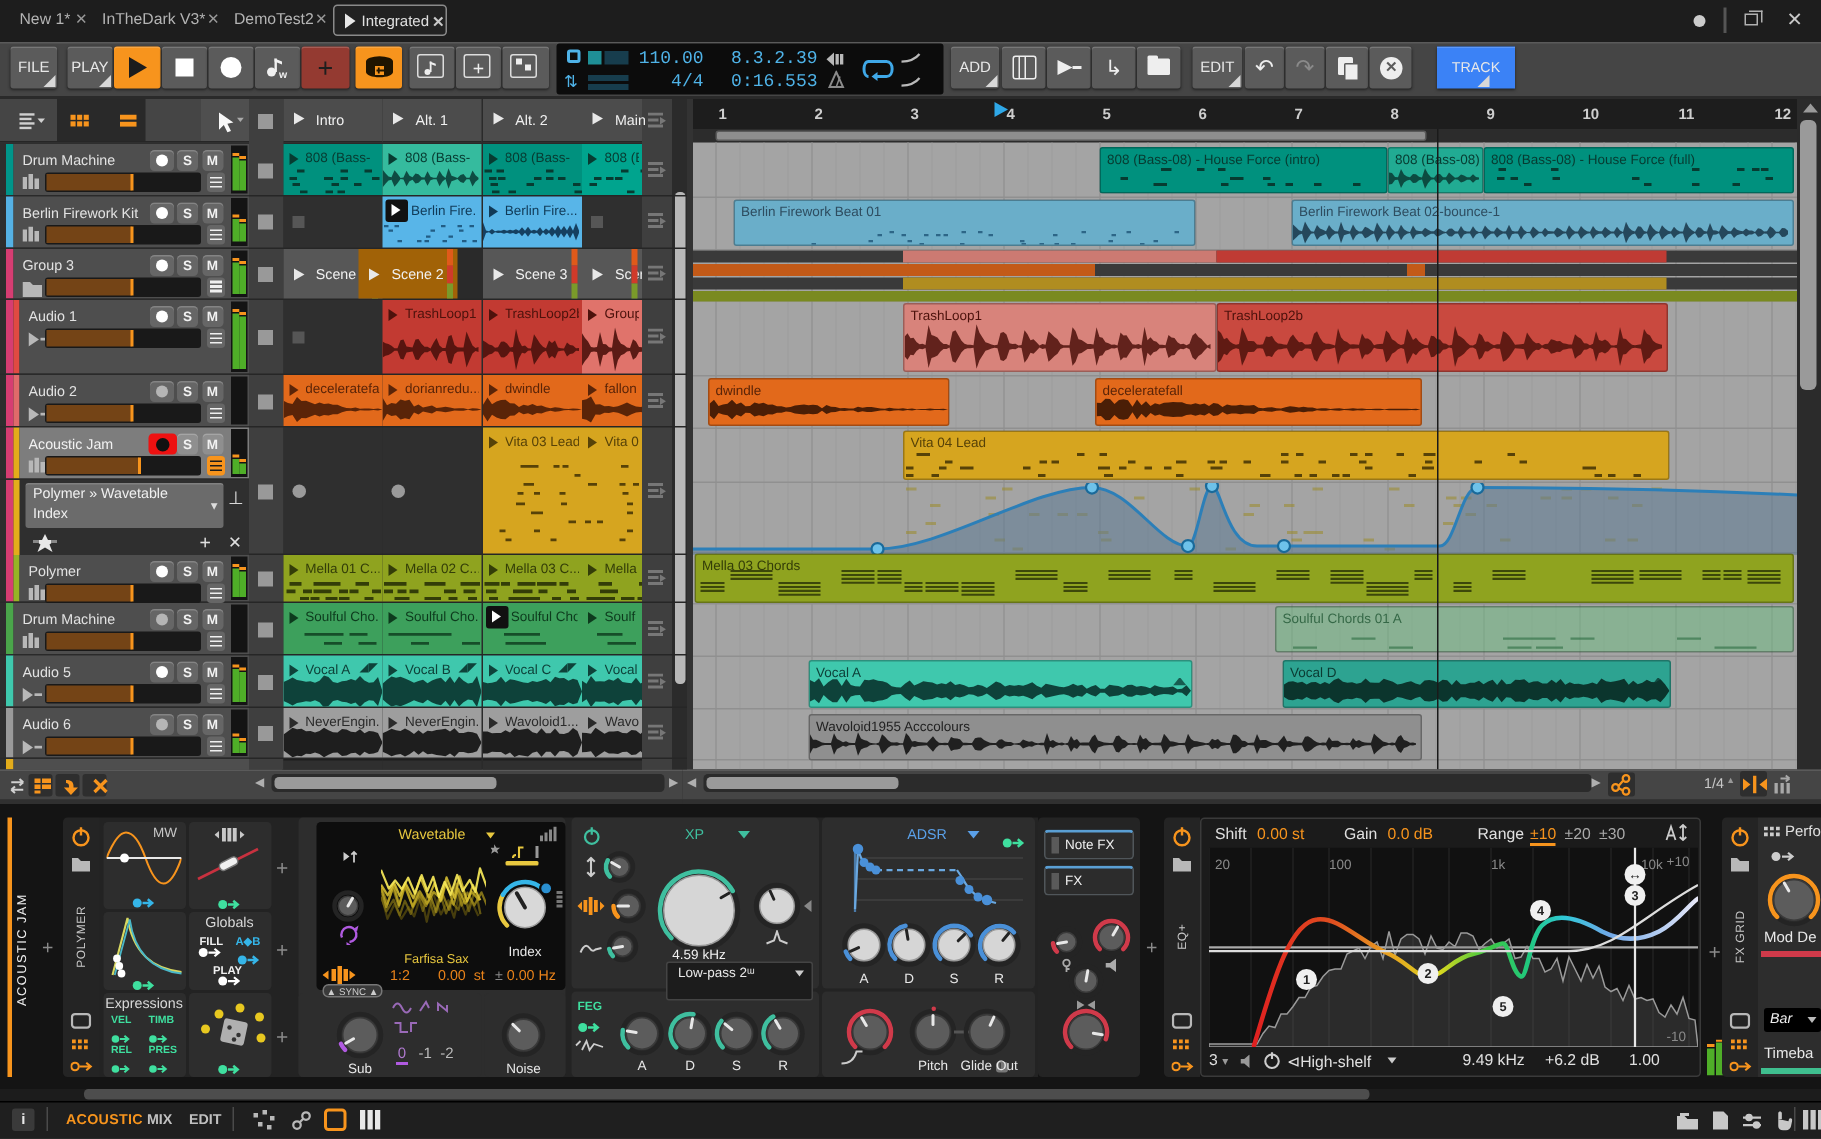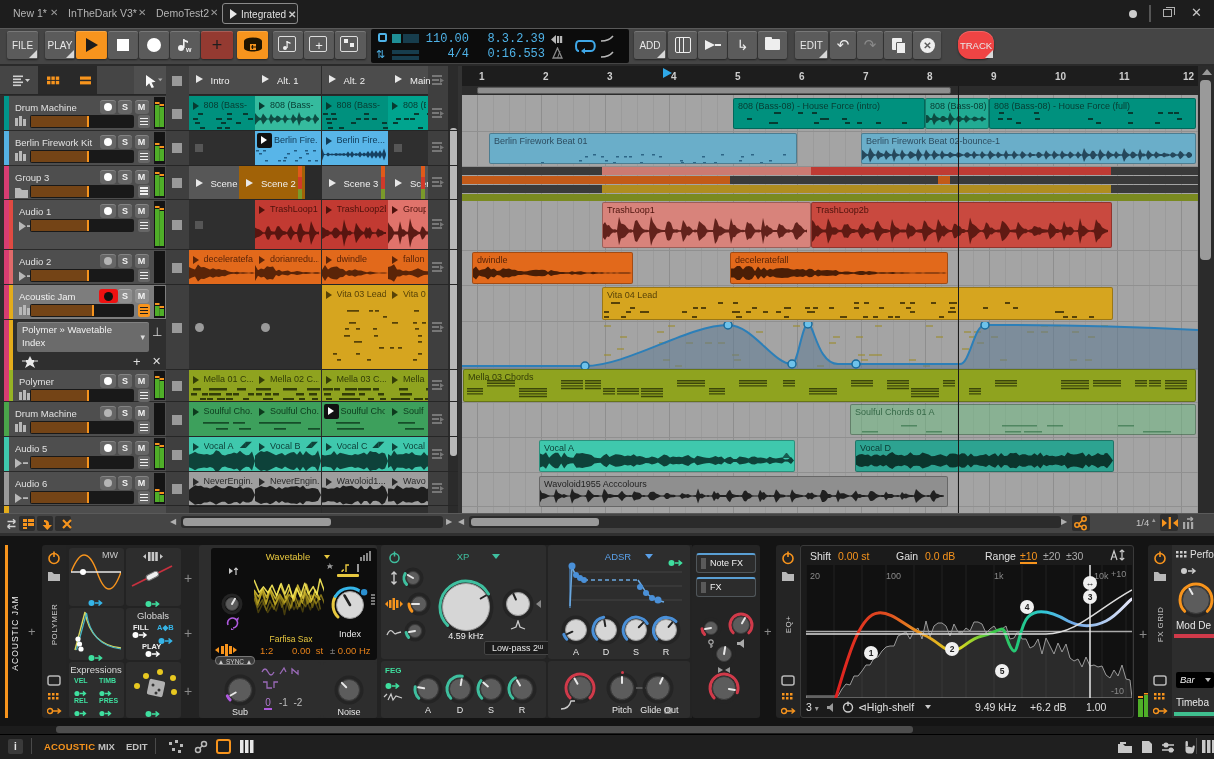--- a/index.html
+++ b/index.html
@@ -134,21 +134,21 @@
     <div style="position:absolute;left:857px;top:2px;width:26px;height:28px;background:#5b5b5b;border-radius:2px;box-shadow:inset 0 1px 0 rgba(255,255,255,.18),0 1px 2px rgba(0,0,0,.5);">
       <div style="position:absolute;left:0;top:0;right:0;bottom:0;display:flex;align-items:center;justify-content:center;font-size:15px;color:#8a8a8a;">↷</div>
     </div>
     <div style="position:absolute;left:884px;top:2px;width:28px;height:28px;background:#5b5b5b;border-radius:2px;box-shadow:inset 0 1px 0 rgba(255,255,255,.18),0 1px 2px rgba(0,0,0,.5);">
       <div style="position:absolute;left:8px;top:7px;width:10px;height:12px;background:#eee;border-radius:1px;"></div>
       <div style="position:absolute;left:12px;top:11px;width:10px;height:12px;background:#eee;border-radius:1px;border:1px solid #5b5b5b;"></div>
     </div>
     <div style="position:absolute;left:913px;top:2px;width:28px;height:28px;background:#5b5b5b;border-radius:2px;box-shadow:inset 0 1px 0 rgba(255,255,255,.18),0 1px 2px rgba(0,0,0,.5);">
       <div style="position:absolute;left:7px;top:7px;width:15px;height:15px;border-radius:50%;background:#eee;color:#5b5b5b;font-size:10px;line-height:15px;text-align:center;font-weight:bold;">✕</div>
     </div>
-    <div style="position:absolute;left:958px;top:2px;width:36px;height:28px;background:#ef4444;border-radius:12px;box-shadow:inset 0 1px 0 rgba(255,255,255,.18),0 1px 2px rgba(0,0,0,.5);">
+    <div style="position:absolute;left:958px;top:2px;width:52px;height:28px;background:#3b82f6;border-radius:0;box-shadow:inset 0 1px 0 rgba(255,255,255,.18),0 1px 2px rgba(0,0,0,.5);">
       <div style="position:absolute;left:0;top:0;right:0;bottom:0;display:flex;align-items:center;justify-content:center;font-size:9.5px;color:#e8e8e8;">TRACK</div>
     </div>
     <div style="position:absolute;left:985px;top:21px;width:0;height:0;border-left:8px solid transparent;border-bottom:8px solid #d8d8d8;"></div>
   </div>
 <div style="position:absolute;left:0;top:66px;width:1214px;height:470px;background:#2e2e2e;"></div>
 <div style="position:absolute;left:455px;top:66px;width:7px;height:447px;background:#333333;"></div>
 <div style="position:absolute;left:462px;top:66px;width:736px;height:29px;background:#1d1d1d;"></div>
 <div style="position:absolute;left:479px;top:71px;font-size:10px;font-weight:bold;color:#cecece;">1</div>
 <div style="position:absolute;left:543px;top:71px;font-size:10px;font-weight:bold;color:#cecece;">2</div>
 <div style="position:absolute;left:607px;top:71px;font-size:10px;font-weight:bold;color:#cecece;">3</div>
@@ -1104,21 +1104,21 @@
     <div style="position:absolute;left:4px;top:6px;width:0;height:0;border-left:6px solid #2a2a2a;border-top:4px solid transparent;border-bottom:4px solid transparent;"></div>
     <div style="position:absolute;left:15px;top:4px;font-size:9px;color:#2a2a2a;white-space:nowrap;overflow:hidden;width:49px;">Wavoloid1...</div>
     <svg width="66" height="20" style="position:absolute;left:0;top:13px;">
       <g fill="#1e1e1e">
         <polygon points="0.0,2.6 3.0,2.7 6.0,3.9 9.0,3.6 12.0,3.6 15.0,1.9 18.0,3.3 21.0,0.4 24.0,1.6 27.0,1.1 30.0,0.7 33.0,3.1 36.0,4.0 39.0,0.5 42.0,3.9 45.0,3.9 48.0,0.6 51.0,4.1 54.0,4.3 57.0,3.3 60.0,0.3 63.0,2.4 66.0,10.0 63.0,17.6 60.0,19.7 57.0,16.7 54.0,15.7 51.0,15.9 48.0,19.4 45.0,16.1 42.0,16.1 39.0,19.5 36.0,16.0 33.0,16.9 30.0,19.3 27.0,18.9 24.0,18.4 21.0,19.6 18.0,16.7 15.0,18.1 12.0,16.4 9.0,16.4 6.0,16.1 3.0,17.3 0.0,17.4"></polygon>
       </g>
     </svg>
   </div>
 <div style="position:absolute;left:388px;top:472px;width:40px;height:33px;background:#9e9e9e;overflow:hidden;">
     <div style="position:absolute;left:4px;top:6px;width:0;height:0;border-left:6px solid #2a2a2a;border-top:4px solid transparent;border-bottom:4px solid transparent;"></div>
-    <div style="position:absolute;left:15px;top:4px;font-size:9px;color:#2a2a2a;white-space:nowrap;overflow:hidden;width:23px;">Wavo</div>
+    <div style="position:absolute;left:15px;top:4px;font-size:9px;color:#2a2a2a;white-space:nowrap;overflow:hidden;width:23px;text-align:right;">Wavo</div>
     <svg width="66" height="20" style="position:absolute;left:0;top:13px;">
       <g fill="#1e1e1e">
         <polygon points="0.0,3.5 3.0,3.6 6.0,4.2 9.0,0.2 12.0,2.1 15.0,4.1 18.0,2.6 21.0,2.7 24.0,2.3 27.0,3.6 30.0,3.9 33.0,1.7 36.0,2.0 39.0,4.3 42.0,1.4 45.0,2.1 48.0,3.6 51.0,4.6 54.0,3.4 57.0,0.5 60.0,1.3 63.0,0.2 66.0,10.0 63.0,19.8 60.0,18.7 57.0,19.5 54.0,16.6 51.0,15.4 48.0,16.4 45.0,17.9 42.0,18.6 39.0,15.7 36.0,18.0 33.0,18.3 30.0,16.1 27.0,16.4 24.0,17.7 21.0,17.3 18.0,17.4 15.0,15.9 12.0,17.9 9.0,19.8 6.0,15.8 3.0,16.4 0.0,16.5"></polygon>
       </g>
     </svg>
   </div>
 <div style="position:absolute;left:188.5px;top:506px;width:66.5px;height:7px;background:#2f2f2f;border-top:1px solid #1e1e1e;"></div>
 <div style="position:absolute;left:255px;top:506px;width:66px;height:7px;background:#2f2f2f;border-top:1px solid #1e1e1e;"></div>
 <div style="position:absolute;left:321.5px;top:506px;width:66px;height:7px;background:#2f2f2f;border-top:1px solid #1e1e1e;"></div>
 <div style="position:absolute;left:388px;top:506px;width:40px;height:7px;background:#2f2f2f;border-top:1px solid #1e1e1e;"></div>
@@ -1415,21 +1415,21 @@
 <div style="position:absolute;left:501.0px;top:587.0px;"><svg width="34" height="34" style="">
       <circle cx="17.0" cy="17.0" r="14" fill="none" stroke="#242424" stroke-width="3"></circle>
       <circle cx="17.0" cy="17.0" r="11.5" fill="#d6d6d6"></circle>
       <circle cx="17.0" cy="17.0" r="11.5" fill="none" stroke="#9a9a9a" stroke-width="1"></circle>
       <line x1="14.9" y1="12.5" x2="12.4" y2="7.0" stroke="#222" stroke-width="2" stroke-linecap="round"></line>
     </svg></div>
 <div style="position:absolute;left:536px;top:600px;width:0;height:0;border-right:5px solid #888;border-top:4px solid transparent;border-bottom:4px solid transparent;"></div>
 <svg width="16" height="10" style="position:absolute;left:510px;top:620px;">
     <path d="M1 9 L6 7 8 1 10 7 15 9" stroke="#ccc" stroke-width="1.3" fill="none"></path>
   </svg>
-<div style="position:absolute;left:444px;top:641px;width:98px;height:14px;background:#1c1c1c;border-radius:2px;border:1px solid #444;margin-left:40px;">
+<div style="position:absolute;left:444px;top:641px;width:98px;height:26px;background:#1c1c1c;border-radius:2px;border:1px solid #444;">
     <div style="position:absolute;left:7px;top:1px;font-size:9px;color:#e8e8e8;">Low-pass 2ᵚ</div>
     <div style="position:absolute;right:5px;top:5px;width:0;height:0;border-top:4px solid #ccc;border-left:3.5px solid transparent;border-right:3.5px solid transparent;"></div>
   </div>
 <div style="position:absolute;left:385px;top:666px;font-size:8px;font-weight:bold;color:#3fdf9f;">FEG</div>
 <div style="position:absolute;left:385px;top:676px;"><svg width="16" height="8">
       <circle cx="3.5" cy="4" r="3" fill="#3fdf9f"></circle>
       <path d="M7 4h6M10.5 1.5L13.5 4l-3 2.5" stroke="#3fdf9f" stroke-width="1.6" fill="none"></path>
     </svg></div>
 <svg width="20" height="10" style="position:absolute;left:383px;top:692px;">
     <path d="M1 5l3-3M5 8 L8 2 10 8 13 4l6 2" stroke="#ccc" stroke-width="1.2" fill="none"></path>

